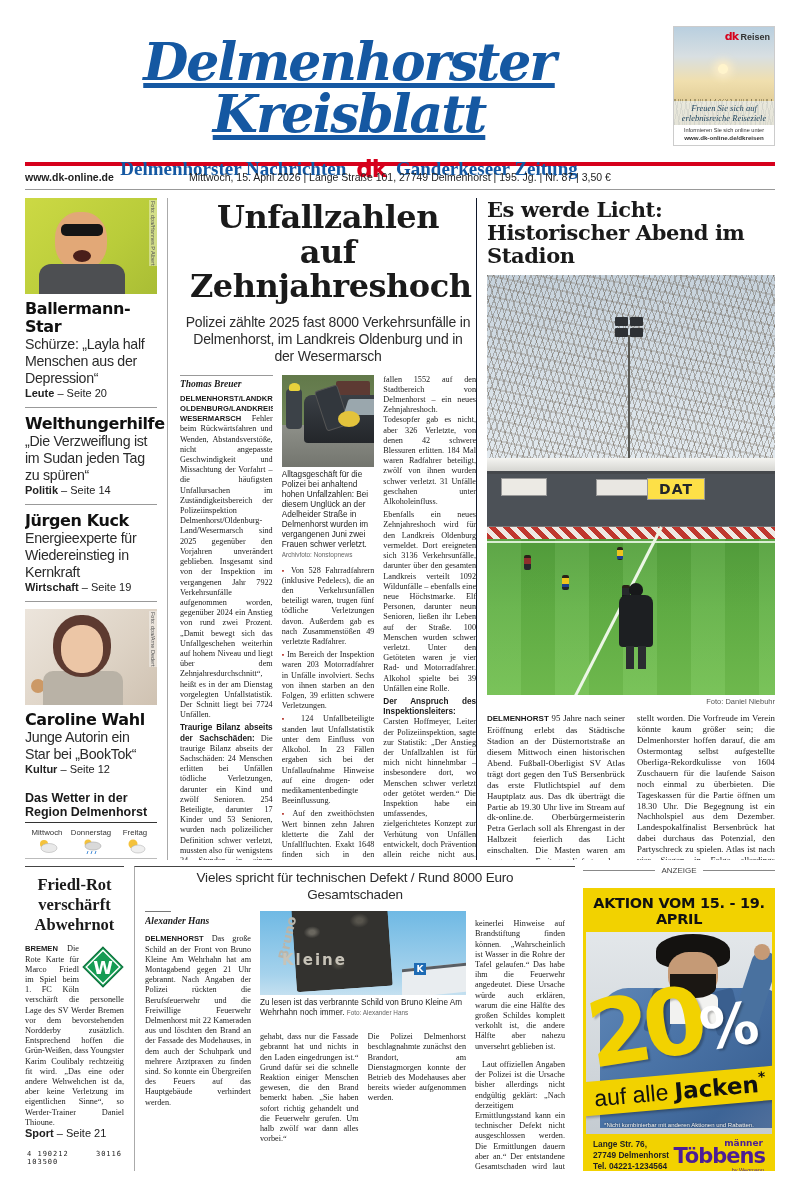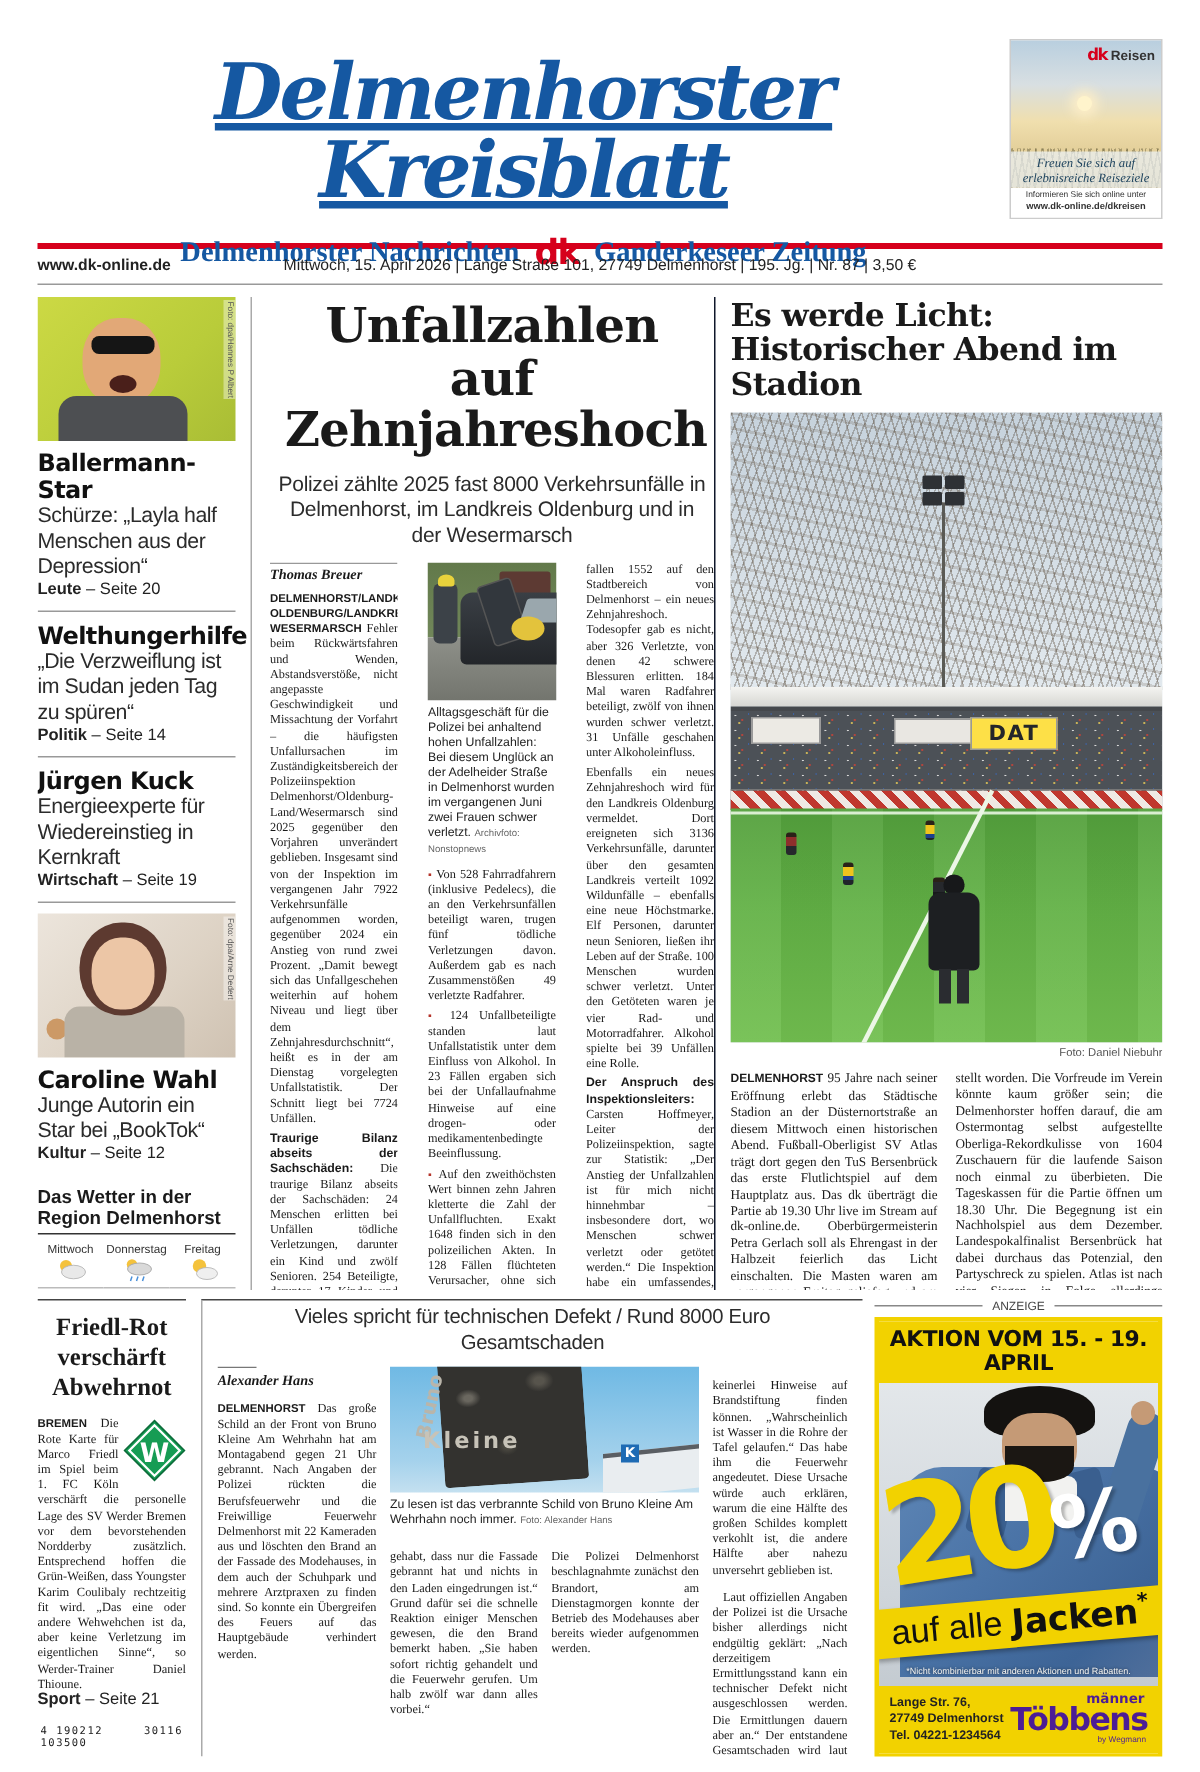--- a/index.html
+++ b/index.html
@@ -80,21 +80,21 @@
   .w-grid{display:grid;grid-template-columns:1fr 1fr 1fr;text-align:center;margin-top:3px;}
   .w-cell{padding:2px 0 3px;border-bottom:1px solid #bbb;}
   .w-day{font-size:7.8px;color:#333;}
   .w-ic{height:18px;display:flex;align-items:center;justify-content:center;}
 
   
   .lead h2{font-family:"DejaVu Serif",serif;font-weight:700;font-size:32px;line-height:1.08;
     text-align:center;margin:2px 10px 10px;letter-spacing:-.5px;}
   .standfirst{font-family:"Liberation Sans",sans-serif;font-size:14px;line-height:17px;
     color:#2c2c2c;text-align:center;margin:0 4px 10px;letter-spacing:-.2px;}
-  .cols3{display:flex;gap:20px;}
+  .cols3{display:flex;gap:9px;}
   .c{flex:1;font-size:8.2px;line-height:10.2px;text-align:justify;overflow:hidden;}
   .c p{margin:0 0 3px;}
   .byline{font-weight:700;font-style:italic;font-size:9.5px;border-top:1px solid #999;
     padding-top:3px;margin-bottom:5px;}
   .kicker{font-family:"Liberation Sans",sans-serif;font-weight:700;font-size:7.6px;letter-spacing:0;}
   .subhead{font-family:"Liberation Sans",sans-serif;font-weight:700;font-size:8.2px;}
   .bullet::before{content:"▪ ";color:#b4342a;font-size:7px;}
   .lead-photo{width:100%;height:92px;position:relative;overflow:hidden;margin-bottom:3px;}
   .lp-trees{position:absolute;inset:0 0 45% 0;background:linear-gradient(180deg,#62794a,#71875a);}
   .lp-truck{position:absolute;right:4px;top:6px;width:34px;height:26px;background:#5d3a33;border-radius:2px;}
@@ -192,21 +192,21 @@
   
   .friedl h3{font-family:"Liberation Serif",serif;font-weight:700;font-size:16.5px;line-height:1.2;
     text-align:center;margin:2px 0 10px;}
   .friedl-text{font-size:8.3px;line-height:10.2px;text-align:justify;}
   .werder{float:right;width:42px;height:44px;margin:1px 0 2px 3px;}
   .barcode{margin-top:12px;font-family:"DejaVu Sans Mono",monospace;}
   .bc-digits{font-size:7px;letter-spacing:1px;display:flex;justify-content:space-between;padding:0 2px;}
 
   
   .anzeige{display:flex;align-items:center;gap:6px;font-family:"Liberation Sans",sans-serif;
-    font-size:8px;color:#444;margin:0 0 3px;}
+    font-size:8px;color:#444;margin:0 0 13px;}
   .anzeige::before,.anzeige::after{content:"";flex:1;border-top:1px solid #888;}
   .ad-box{border:3px solid #f2d200;height:288px;display:flex;flex-direction:column;
     font-family:"Liberation Sans",sans-serif;background:#fff;}
   .ad-banner{background:#f2d200;color:#111;font-family:"DejaVu Sans",sans-serif;font-weight:800;
     text-align:center;font-size:14.5px;padding:4px 0 5px;letter-spacing:-.3px;}
   .ad-photo{flex:1;position:relative;overflow:hidden;background:linear-gradient(180deg,#e3e7ea,#cfd5da 70%,#c4cbd1);}
   .man-hair{position:absolute;left:70px;top:2px;width:74px;height:34px;border-radius:50% 50% 30% 30%;background:#141210;}
   .man-face{position:absolute;left:82px;top:20px;width:50px;height:44px;border-radius:42%;background:#c59a76;}
   .man-beard{position:absolute;left:84px;top:42px;width:46px;height:24px;border-radius:0 0 45% 45%;background:#1b1713;}
   .man-tee{position:absolute;left:84px;top:62px;width:48px;height:30px;background:#f2f2f0;border-radius:6px 6px 0 0;}
@@ -391,20 +391,21 @@
                   <div class="lp-door"></div>
                   <div class="lp-glass"></div>
                   <div class="lp-bag"></div>
                 </div>
               </div>
               <div class="caption">
                 <span>Alltagsgeschäft für die Polizei bei anhaltend hohen Unfallzahlen: Bei diesem Unglück an der Adelheider Straße in Delmenhorst wurden im vergangenen Juni zwei Frauen schwer verletzt.</span>
                 <span class="credit">Archivfoto: Nonstopnews</span>
               </div>
               <p class="bullet">Von 528 Fahrradfahrern (inklusive Pedelecs), die an den Verkehrsunfällen beteiligt waren, trugen fünf tödliche Verletzungen davon. Außerdem gab es nach Zusammenstößen 49 verletzte Radfahrer.</p>
+              <p class="bullet">Im Bereich der Inspektion waren 203 Motorradfahrer in Unfälle involviert. Sechs von ihnen starben an den Folgen, 39 erlitten schwere Verletzungen.</p>
               <p class="bullet">124 Unfallbeteiligte standen laut Unfallstatistik unter dem Einfluss von Alkohol. In 23 Fällen ergaben sich bei der Unfallaufnahme Hinweise auf eine drogen- oder medikamentenbedingte Beeinflussung.</p>
               <p class="bullet">Auf den zweithöchsten Wert binnen zehn Jahren kletterte die Zahl der Unfallfluchten. Exakt 1648 finden sich in den polizeilichen Akten. In 128 Fällen flüchteten Verursacher, ohne sich um verletzte Personen zu kümmern.</p>
 
             </div>
             <div class="c">
               <p>fallen 1552 auf den Stadtbereich von Delmenhorst – ein neues Zehnjahreshoch. Todesopfer gab es nicht, aber 326 Verletzte, von denen 42 schwere Blessuren erlitten. 184 Mal waren Radfahrer beteiligt, zwölf von ihnen wurden schwer verletzt. 31 Unfälle geschahen unter Alkoholeinfluss.</p>
               <p>Ebenfalls ein neues Zehnjahreshoch wird für den Landkreis Oldenburg vermeldet. Dort ereigneten sich 3136 Verkehrsunfälle, darunter über den gesamten Landkreis verteilt 1092 Wildunfälle – ebenfalls eine neue Höchstmarke. Elf Personen, darunter neun Senioren, ließen ihr Leben auf der Straße. 100 Menschen wurden schwer verletzt. Unter den Getöteten waren je vier Rad- und Motorradfahrer. Alkohol spielte bei 39 Unfällen eine Rolle.</p>
               <p><span class="subhead">Der Anspruch des Inspektionsleiters:</span>
                  <span>Carsten Hoffmeyer, Leiter der Polizeiinspektion, sagte zur Statistik: „Der Anstieg der Unfallzahlen ist für mich nicht hinnehmbar – insbesondere dort, wo Menschen schwer verletzt oder getötet werden.“ Die Inspektion habe ein umfassendes, zielgerichtetes Konzept zur Verhütung von Unfällen entwickelt, doch Prävention allein reiche nicht aus. „Wer Regeln missachtet, gefährdet andere“, so Hoffmeyer, „deshalb gehen wir auch weiterhin konsequent repressiv vor.“ Die Zahl der zugelassenen Kraftfahrzeuge in seinem Zuständigkeitsbereich lag zum Jahresende bei 283.606 – ein leichter Rückgang, der sich auf die Verkehrsdichte kaum auswirkt.</span></p>
             </div>

